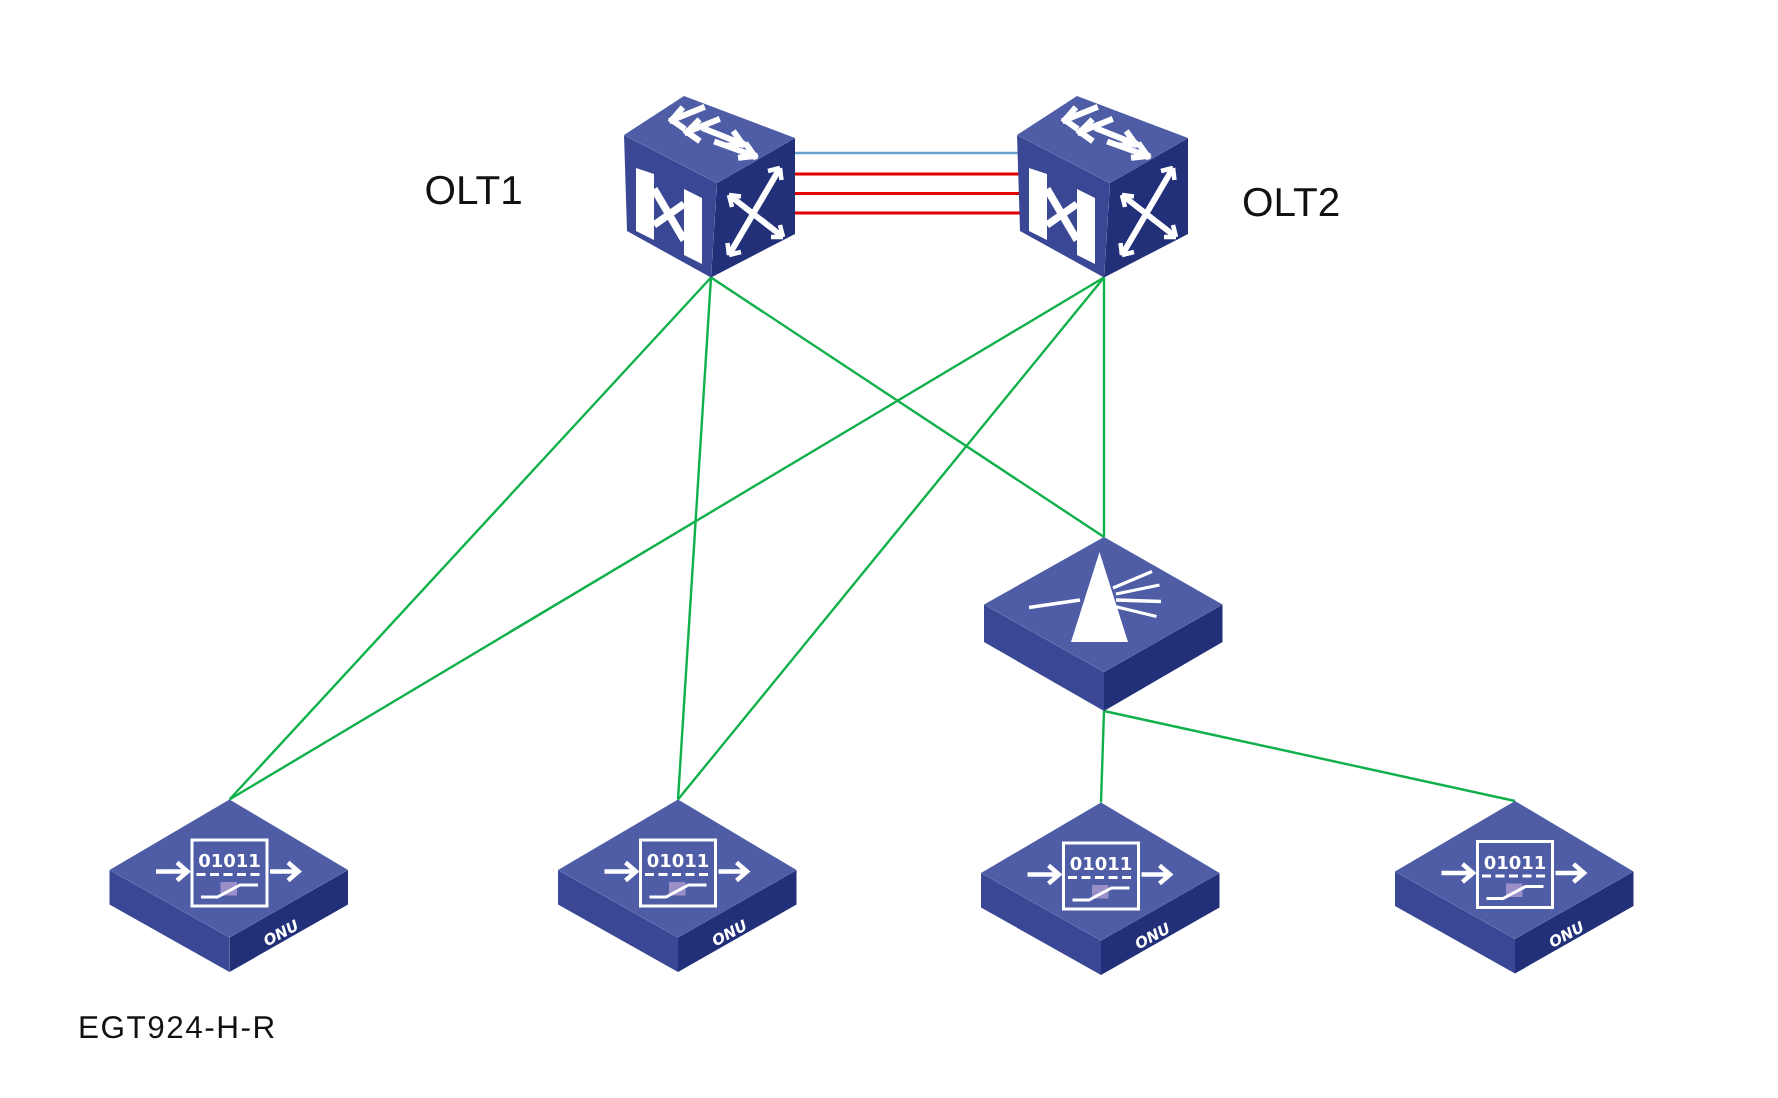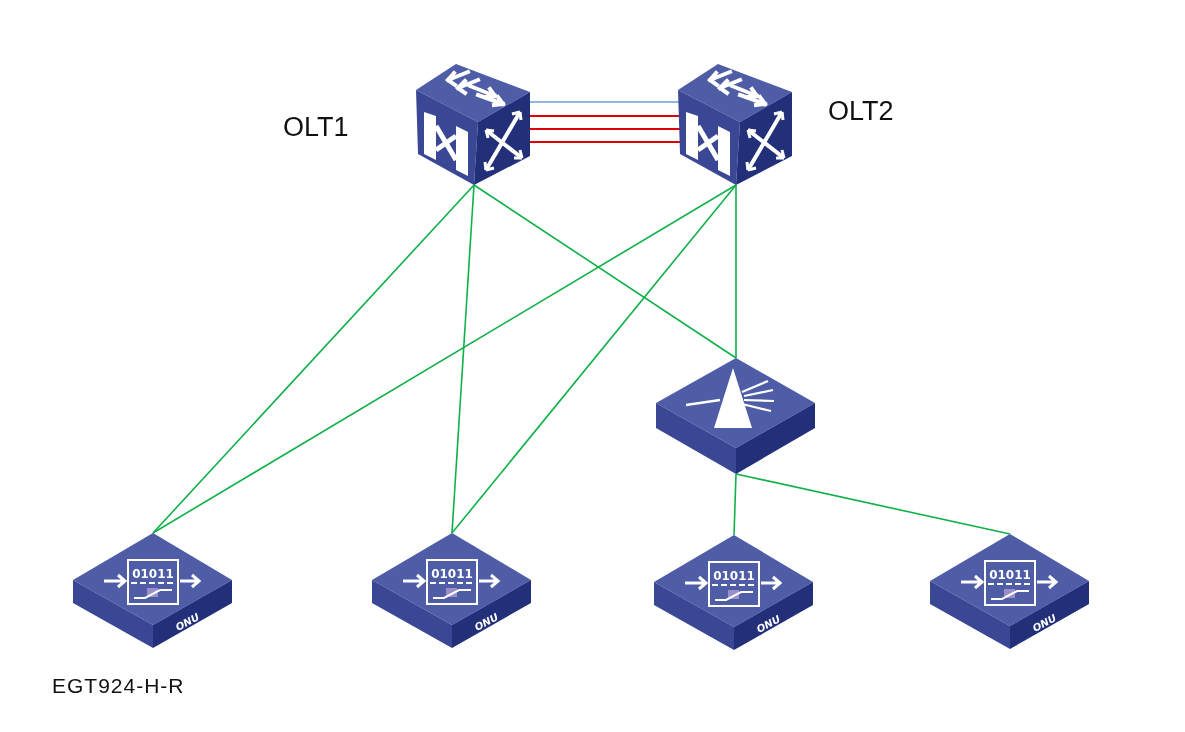--- a/index.html
+++ b/index.html
@@ -1,20 +1,20 @@
 <!DOCTYPE html>
 <html><head>
 <meta charset="utf-8">
 <style>
   html, body { margin: 0; padding: 0; background: #ffffff; }
   body { width: 1185px; height: 732px; position: relative; overflow: hidden; }
   #canvas { position: absolute; left: 0; top: 0; }
   .lbl { position: absolute; font-family: Liberation Sans, sans-serif; color: #111; font-size: 27px; white-space: nowrap; }
   .lbl.olt1 { left: 283px; top: 112px; }
-  .lbl.olt2 { left: 828px; top: 96px; text-align: right; }
+  .lbl.olt2 { left: 828px; top: 120px; text-align: right; }
   .lbl.onu1 { left: 52px; top: 674px; font-size: 21px; letter-spacing: 1px; }
 </style>
 </head>
 <body>
 
 <svg id="canvas" width="1185" height="732" viewBox="0 0 1185 732" xmlns="http://www.w3.org/2000/svg">
   <g id="edges">
       <line x1="530" y1="102" x2="680" y2="102" stroke="#6aa0d0" stroke-width="1.6"></line>
       <line x1="530" y1="116" x2="680" y2="116" stroke="#e00000" stroke-width="2"></line>
       <line x1="530" y1="129" x2="680" y2="129" stroke="#e00000" stroke-width="2"></line>

